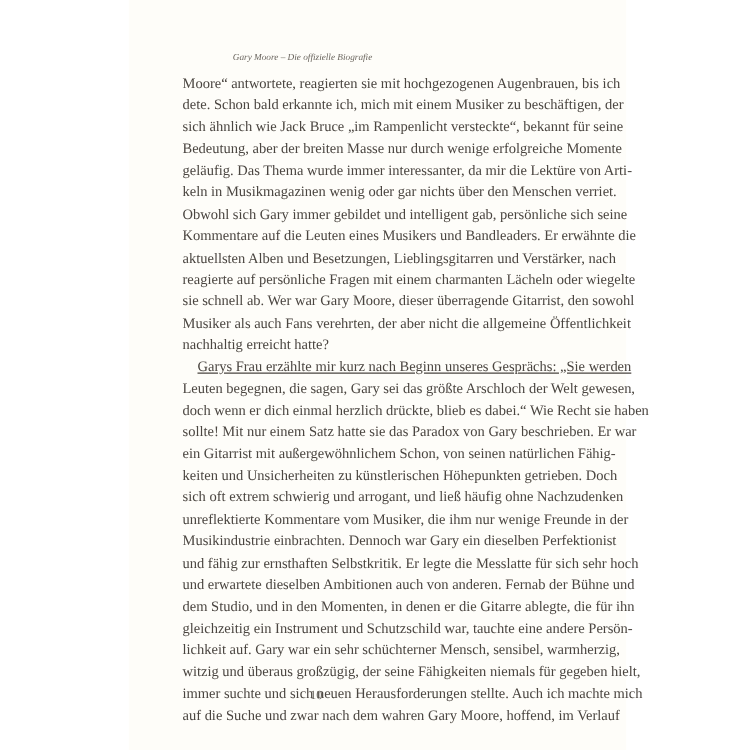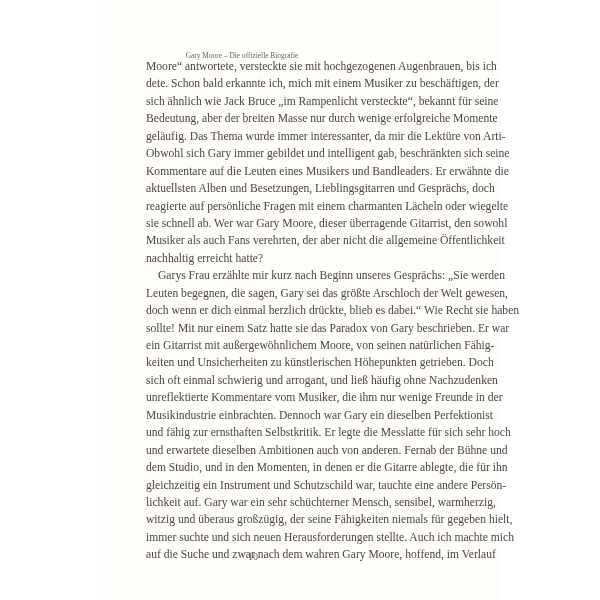--- a/index.html
+++ b/index.html
@@ -2,73 +2,74 @@
 <html><head>
   <meta charset="utf-8">
   <style>
     html, body { margin: 0; padding: 0; background: #ffffff; }
     body { width: 600px; height: 600px; position: relative; overflow: hidden; }
     .page {
       position: absolute; left: 103px; top: 0; width: 398px; height: 600px;
       background: #fefdf9;
     }
     .running-header {
-      position: absolute; left: 0; width: 484px; top: 51px;
+      position: absolute; left: 0; width: 484px; top: 41px;
       text-align: center;
-      font-family: "Liberation Serif", serif; 
+      font-family: "Liberation Serif", serif; font-style: italic;
       font-size: 7.4px; color: #6a655e;
     }
     .text-block {
       position: absolute; left: 146px; top: 58px; width: 309px;
       font-family: "Liberation Serif", serif;
       font-size: 11.6px; line-height: 17.45px; color: #4a4540;
     }
     .line {
       display: block; white-space: nowrap;
       text-align: justify; text-align-last: justify;
       height: 17.45px;
     }
     .line.last { text-align-last: left; }
-    .line.indent { text-indent: 12px; }
+    .line.indent { text-indent: 12px; text-decoration: underline; }
     .page-number {
       position: absolute; left: 0; width: 506px; top: 551px;
       text-align: center;
       font-family: "Liberation Serif", serif; font-size: 10px; color: #6a655e;
     }
   </style>
 </head>
 <body>
 
 <div class="page"></div>
 
 <div class="running-header">Gary Moore – Die offizielle Biografie</div>
 
 <div class="text-block">
   <div>
-    <span class="line">Moore“ antwortete, versteckte sie mit hochgezogenen Augenbrauen, bis ich</span>
+    <span class="line">Moore“ antwortete, reagierten sie mit hochgezogenen Augenbrauen, bis ich</span>
     <span class="line">dete. Schon bald erkannte ich, mich mit einem Musiker zu beschäftigen, der</span>
     <span class="line">sich ähnlich wie Jack Bruce „im Rampenlicht versteckte“, bekannt für seine</span>
     <span class="line">Bedeutung, aber der breiten Masse nur durch wenige erfolgreiche Momente</span>
     <span class="line">geläufig. Das Thema wurde immer interessanter, da mir die Lektüre von Arti-</span>
-    <span class="line">Obwohl sich Gary immer gebildet und intelligent gab, beschränkten sich seine</span>
+    <span class="line">keln in Musikmagazinen wenig oder gar nichts über den Menschen verriet.</span>
+    <span class="line">Obwohl sich Gary immer gebildet und intelligent gab, persönliche sich seine</span>
     <span class="line">Kommentare auf die Leuten eines Musikers und Bandleaders. Er erwähnte die</span>
-    <span class="line">aktuellsten Alben und Besetzungen, Lieblingsgitarren und Gesprächs, doch</span>
+    <span class="line">aktuellsten Alben und Besetzungen, Lieblingsgitarren und Verstärker, nach</span>
     <span class="line">reagierte auf persönliche Fragen mit einem charmanten Lächeln oder wiegelte</span>
     <span class="line">sie schnell ab. Wer war Gary Moore, dieser überragende Gitarrist, den sowohl</span>
     <span class="line">Musiker als auch Fans verehrten, der aber nicht die allgemeine Öffentlichkeit</span>
     <span class="line last">nachhaltig erreicht hatte?</span>
   </div>
   <div>
     <span class="line indent">Garys Frau erzählte mir kurz nach Beginn unseres Gesprächs: „Sie werden</span>
     <span class="line">Leuten begegnen, die sagen, Gary sei das größte Arschloch der Welt gewesen,</span>
     <span class="line">doch wenn er dich einmal herzlich drückte, blieb es dabei.“ Wie Recht sie haben</span>
     <span class="line">sollte! Mit nur einem Satz hatte sie das Paradox von Gary beschrieben. Er war</span>
-    <span class="line">ein Gitarrist mit außergewöhnlichem Moore, von seinen natürlichen Fähig-</span>
+    <span class="line">ein Gitarrist mit außergewöhnlichem Schon, von seinen natürlichen Fähig-</span>
     <span class="line">keiten und Unsicherheiten zu künstlerischen Höhepunkten getrieben. Doch</span>
-    <span class="line">sich oft einmal schwierig und arrogant, und ließ häufig ohne Nachzudenken</span>
+    <span class="line">sich oft extrem schwierig und arrogant, und ließ häufig ohne Nachzudenken</span>
     <span class="line">unreflektierte Kommentare vom Musiker, die ihm nur wenige Freunde in der</span>
     <span class="line">Musikindustrie einbrachten. Dennoch war Gary ein dieselben Perfektionist</span>
     <span class="line">und fähig zur ernsthaften Selbstkritik. Er legte die Messlatte für sich sehr hoch</span>
     <span class="line">und erwartete dieselben Ambitionen auch von anderen. Fernab der Bühne und</span>
     <span class="line">dem Studio, und in den Momenten, in denen er die Gitarre ablegte, die für ihn</span>
     <span class="line">gleichzeitig ein Instrument und Schutzschild war, tauchte eine andere Persön-</span>
     <span class="line">lichkeit auf. Gary war ein sehr schüchterner Mensch, sensibel, warmherzig,</span>
     <span class="line">witzig und überaus großzügig, der seine Fähigkeiten niemals für gegeben hielt,</span>
     <span class="line">immer suchte und sich neuen Herausforderungen stellte. Auch ich machte mich</span>
     <span class="line">auf die Suche und zwar nach dem wahren Gary Moore, hoffend, im Verlauf</span>

